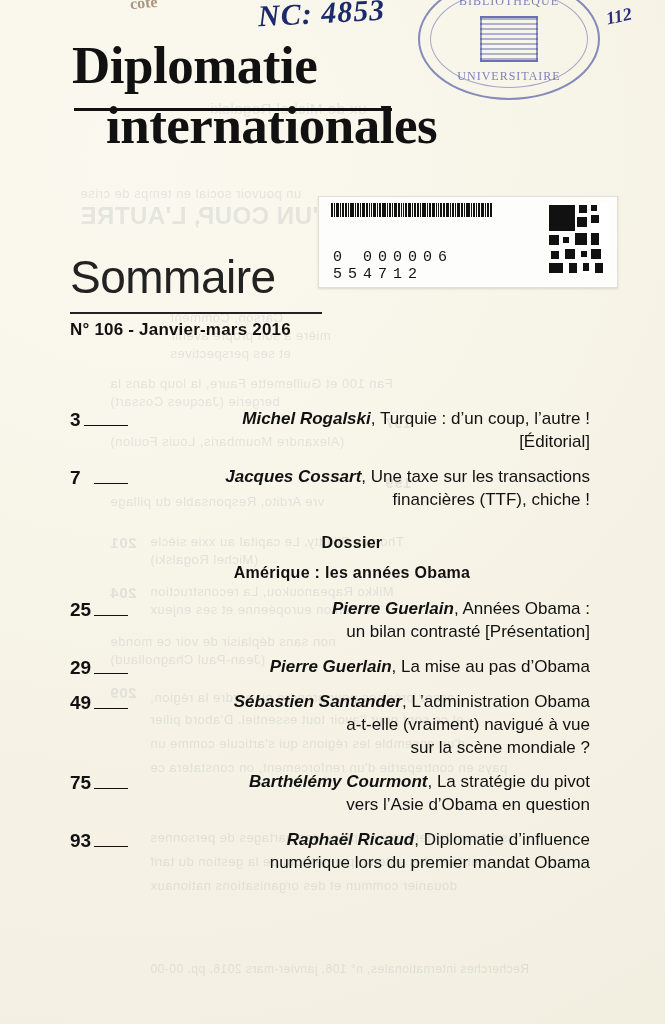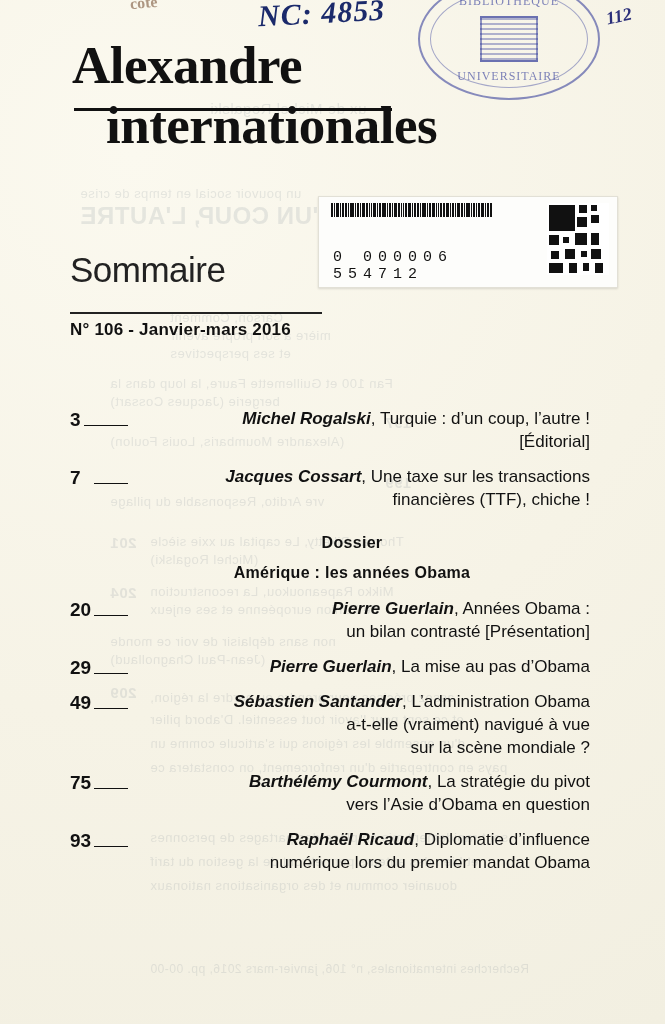--- a/index.html
+++ b/index.html
@@ -69,21 +69,21 @@
     height: 3px;
     background: #111;
   }
 
   
   .sommaire {
     position: absolute;
     left: 70px;
     top: 250px;
     font-family: "Liberation Sans", sans-serif;
-    font-size: 35px;
+    font-size: 46px;
     color: #222;
     letter-spacing: -0.5px;
   }
   .issue-rule {
     position: absolute;
     left: 70px;
     top: 312px;
     width: 252px;
     height: 2px;
     background: #222;
@@ -334,21 +334,21 @@
   <div class="handwriting hw-main">NC: 4853</div>
   <div class="handwriting hw-right">112</div>
 
   <div class="stamp">
     <div class="stamp-txt top">BIBLIOTHEQUE</div>
     <div class="stamp-inner"></div>
     <div class="stamp-txt bot">UNIVERSITAIRE</div>
   </div>
 
   <div class="masthead">
-    <div class="mast-line1">Alexandre</div>
+    <div class="mast-line1">Diplomatie</div>
     <div class="mast-rule"></div>
     <div class="mast-line2">internationales</div>
   </div>
 
   <div class="sommaire">Sommaire</div>
   <div class="issue-rule"></div>
   <div class="issue">N° 106 - Janvier-mars 2016</div>
 
   <div class="barcode-sticker">
     <div class="barcode-row">
@@ -462,21 +462,21 @@
       </div>
     </div>
 
     <div class="dossier">
       <div class="d1">Dossier</div>
       <div class="d2">Amérique : les années Obama</div>
     </div>
 
     <div class="entry">
       <div class="numwrap">
-        <div class="page-num">20</div>
+        <div class="page-num">25</div>
         <div class="leader"></div>
       </div>
       <div class="entry-body">
         <span class="author">Pierre Guerlain</span><span>, Années Obama :</span>
         <div>un bilan contrasté [Présentation]</div>
       </div>
     </div>
 
     <div class="entry">
       <div class="numwrap">

